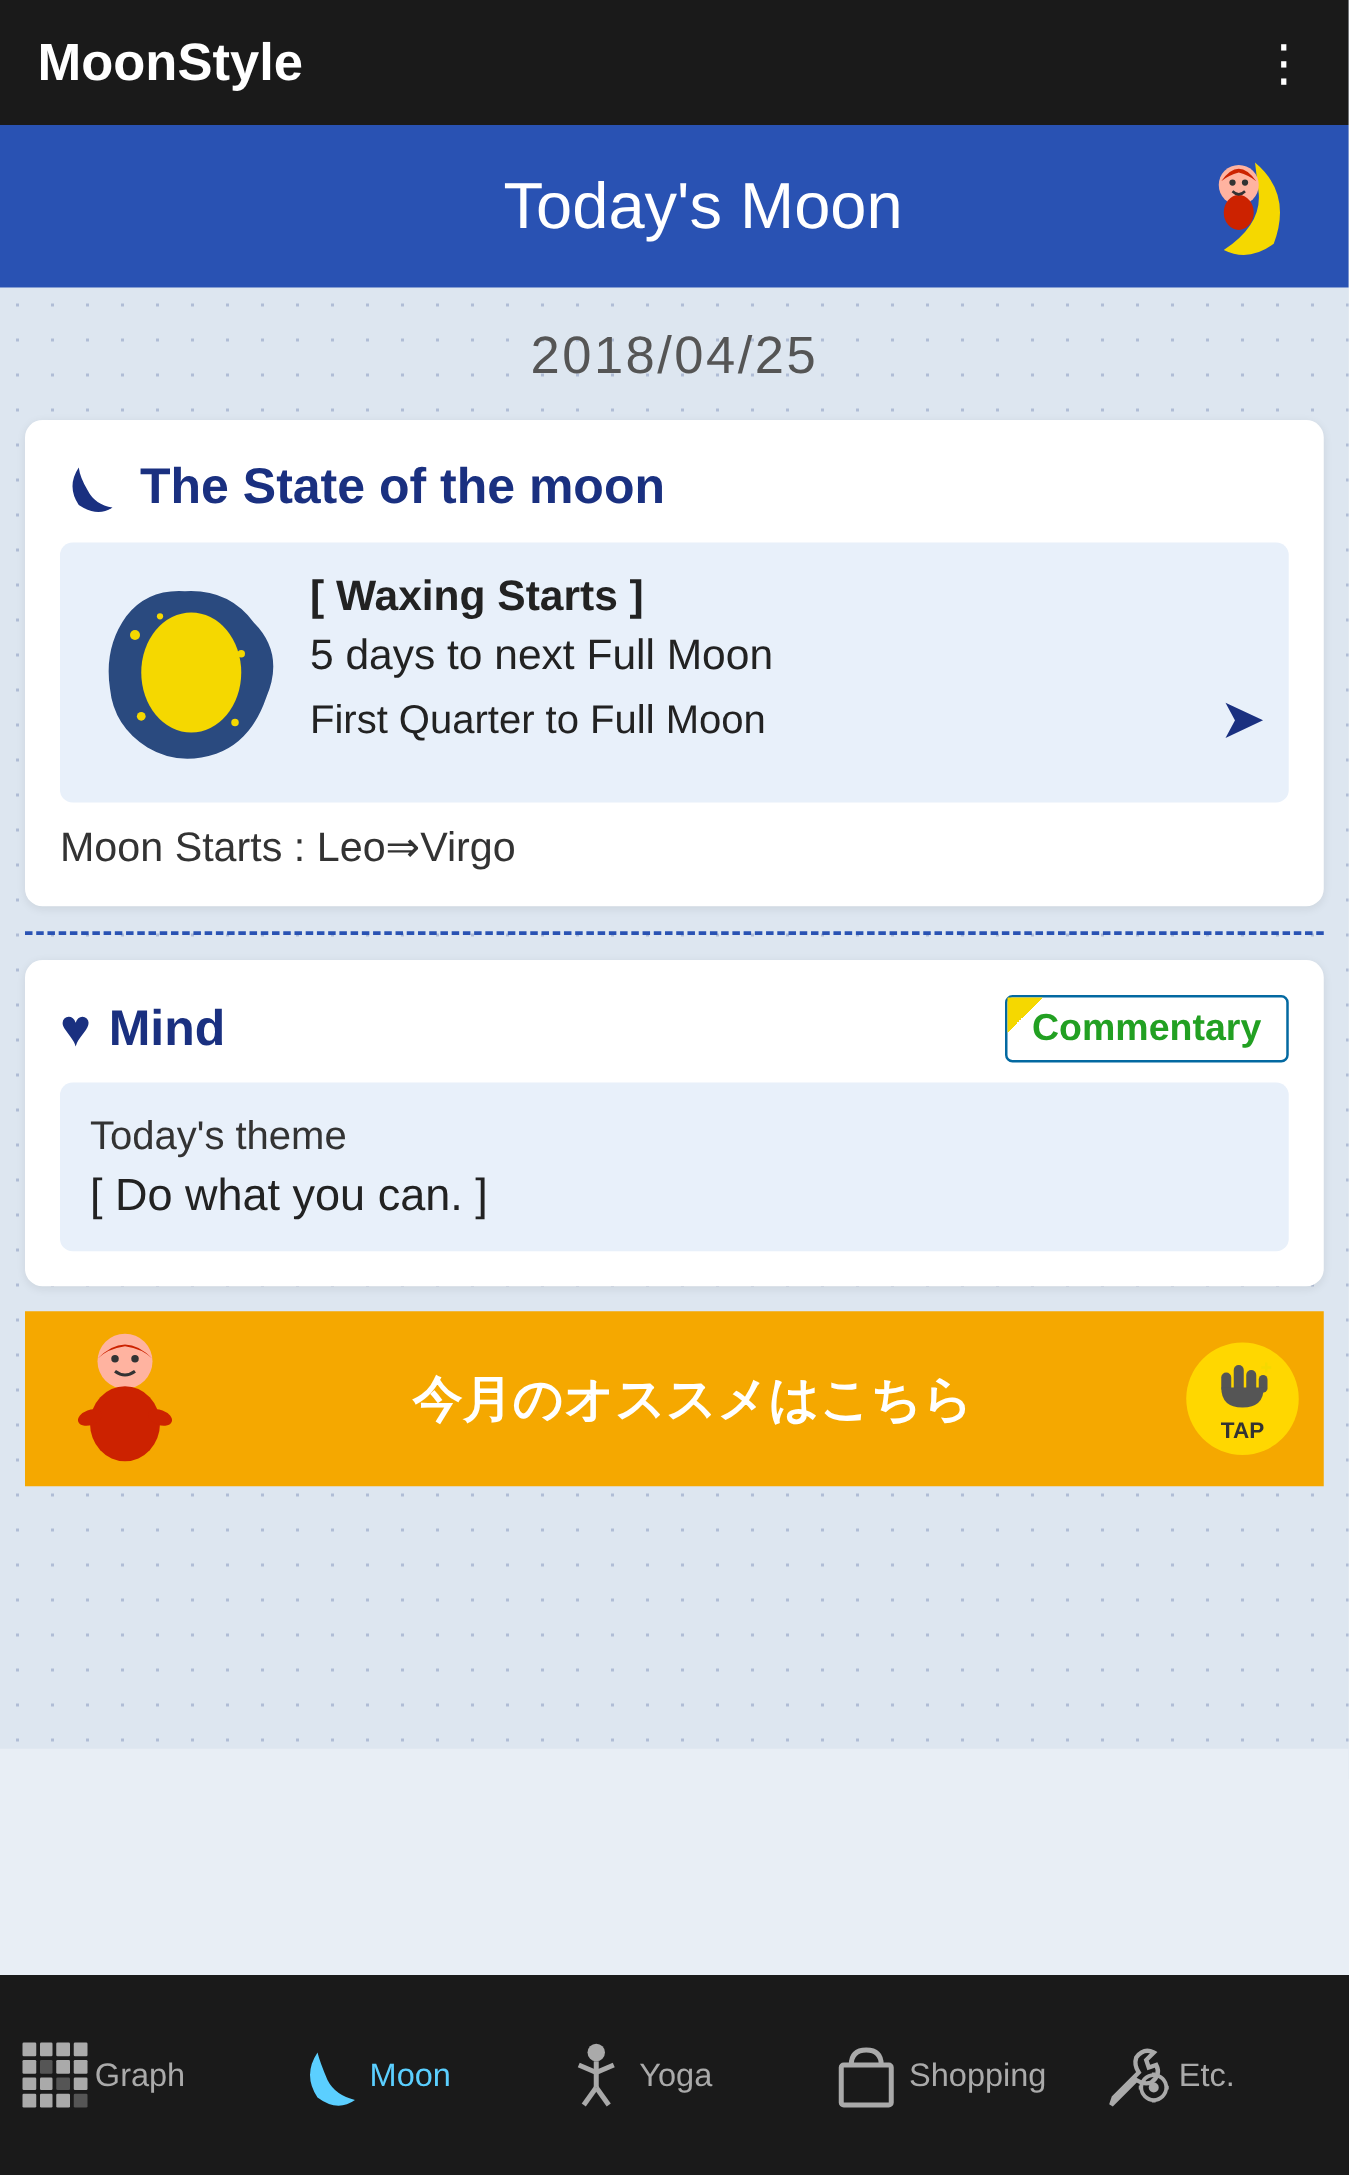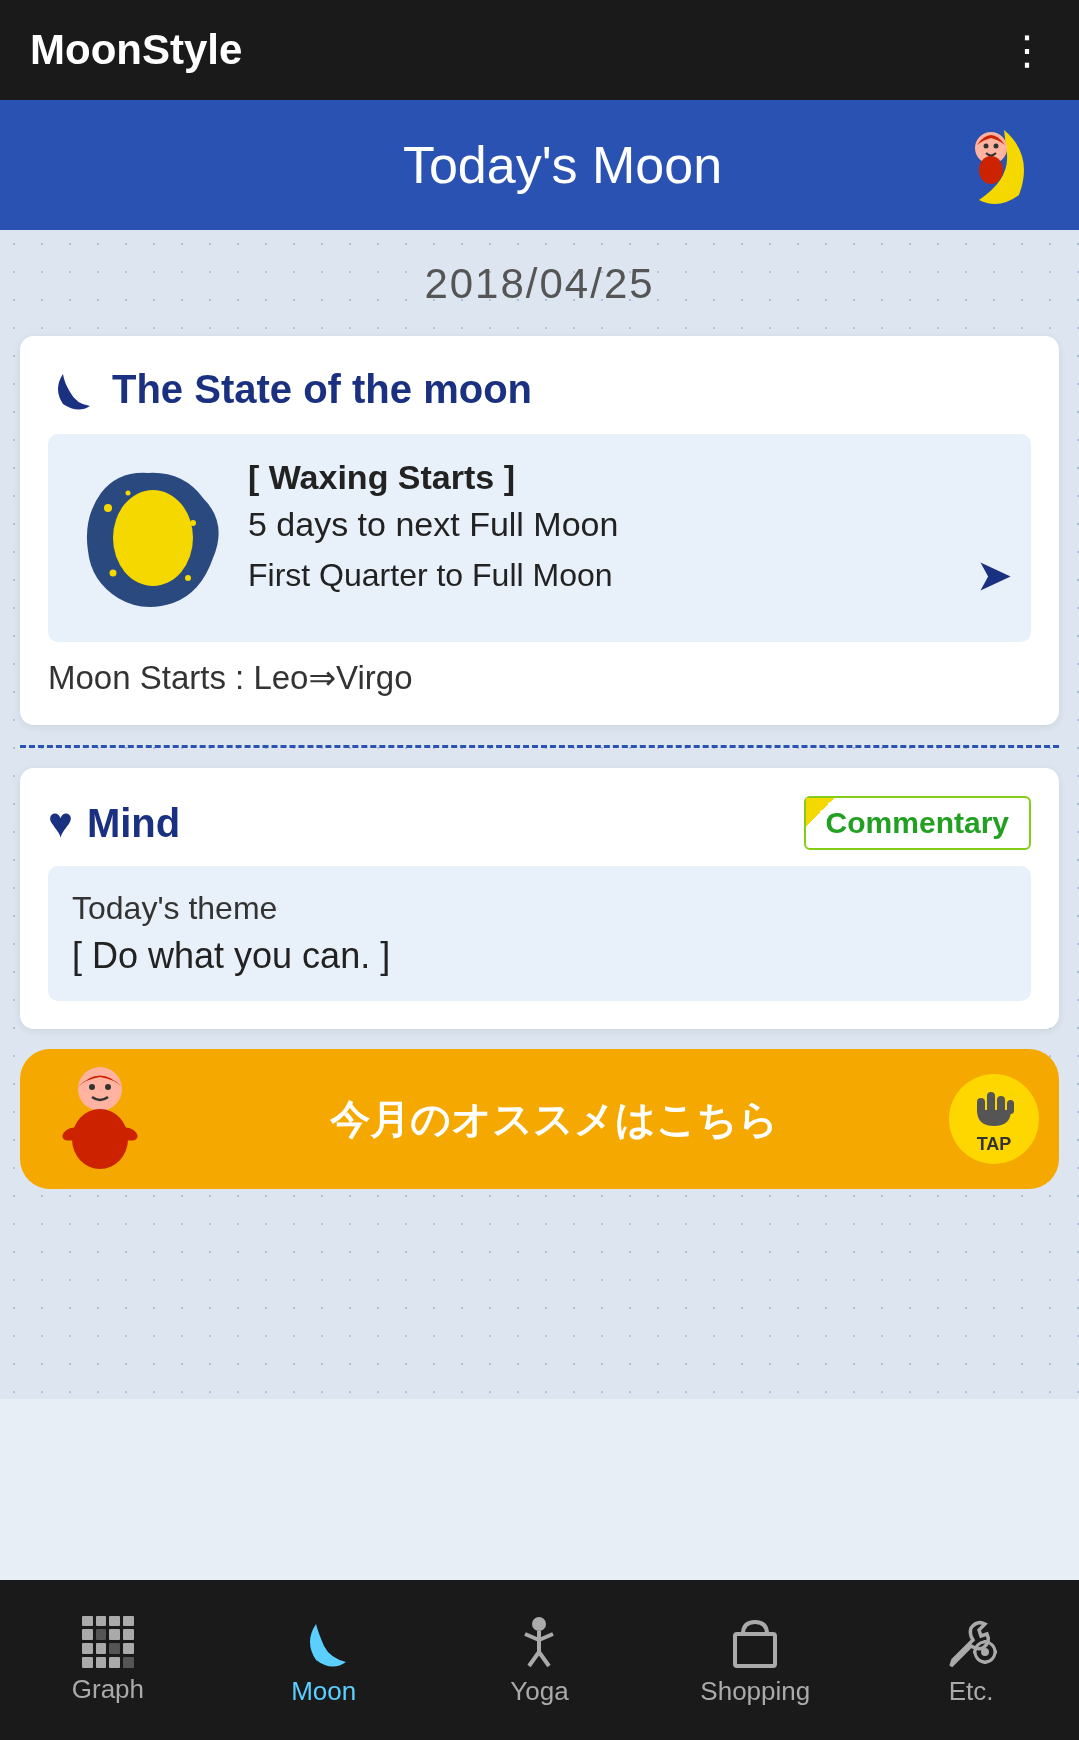--- a/index.html
+++ b/index.html
@@ -175,21 +175,21 @@
       display: flex;
       align-items: center;
       gap: 14px;
     }
     .heart-icon {
       font-size: 42px;
       color: #1a3080;
     }
     .commentary-badge {
       background: white;
-      border: 2px solid #84cc16;
+      border: 2px solid #0369a1;
       border-radius: 6px;
       padding: 8px 20px;
       font-size: 30px;
       font-weight: bold;
       color: #22a022;
       position: relative;
       cursor: pointer;
     }
     .commentary-badge::before {
       content: '';
@@ -221,21 +221,20 @@
     .ad-banner {
       background: #f5a800;
       height: 140px;
       display: flex;
       align-items: center;
       justify-content: center;
       padding: 0 20px;
       margin-top: 16px;
       cursor: pointer;
       overflow: hidden;
-      border-radius: 30px;
     }
     .ad-character {
       width: 120px;
       height: 120px;
       flex-shrink: 0;
     }
     .ad-text {
       color: white;
       font-size: 40px;
       font-weight: bold;
@@ -265,21 +264,20 @@
       height: 160px;
       display: flex;
       align-items: center;
       justify-content: space-around;
       position: fixed;
       bottom: 0;
       width: 1079px;
     }
     .nav-item {
       display: flex;
-      flex-direction: column;
       align-items: center;
       gap: 6px;
       cursor: pointer;
       width: 180px;
     }
     .nav-label {
       font-size: 26px;
       color: #aaa;
     }
     .nav-item.active .nav-label {

